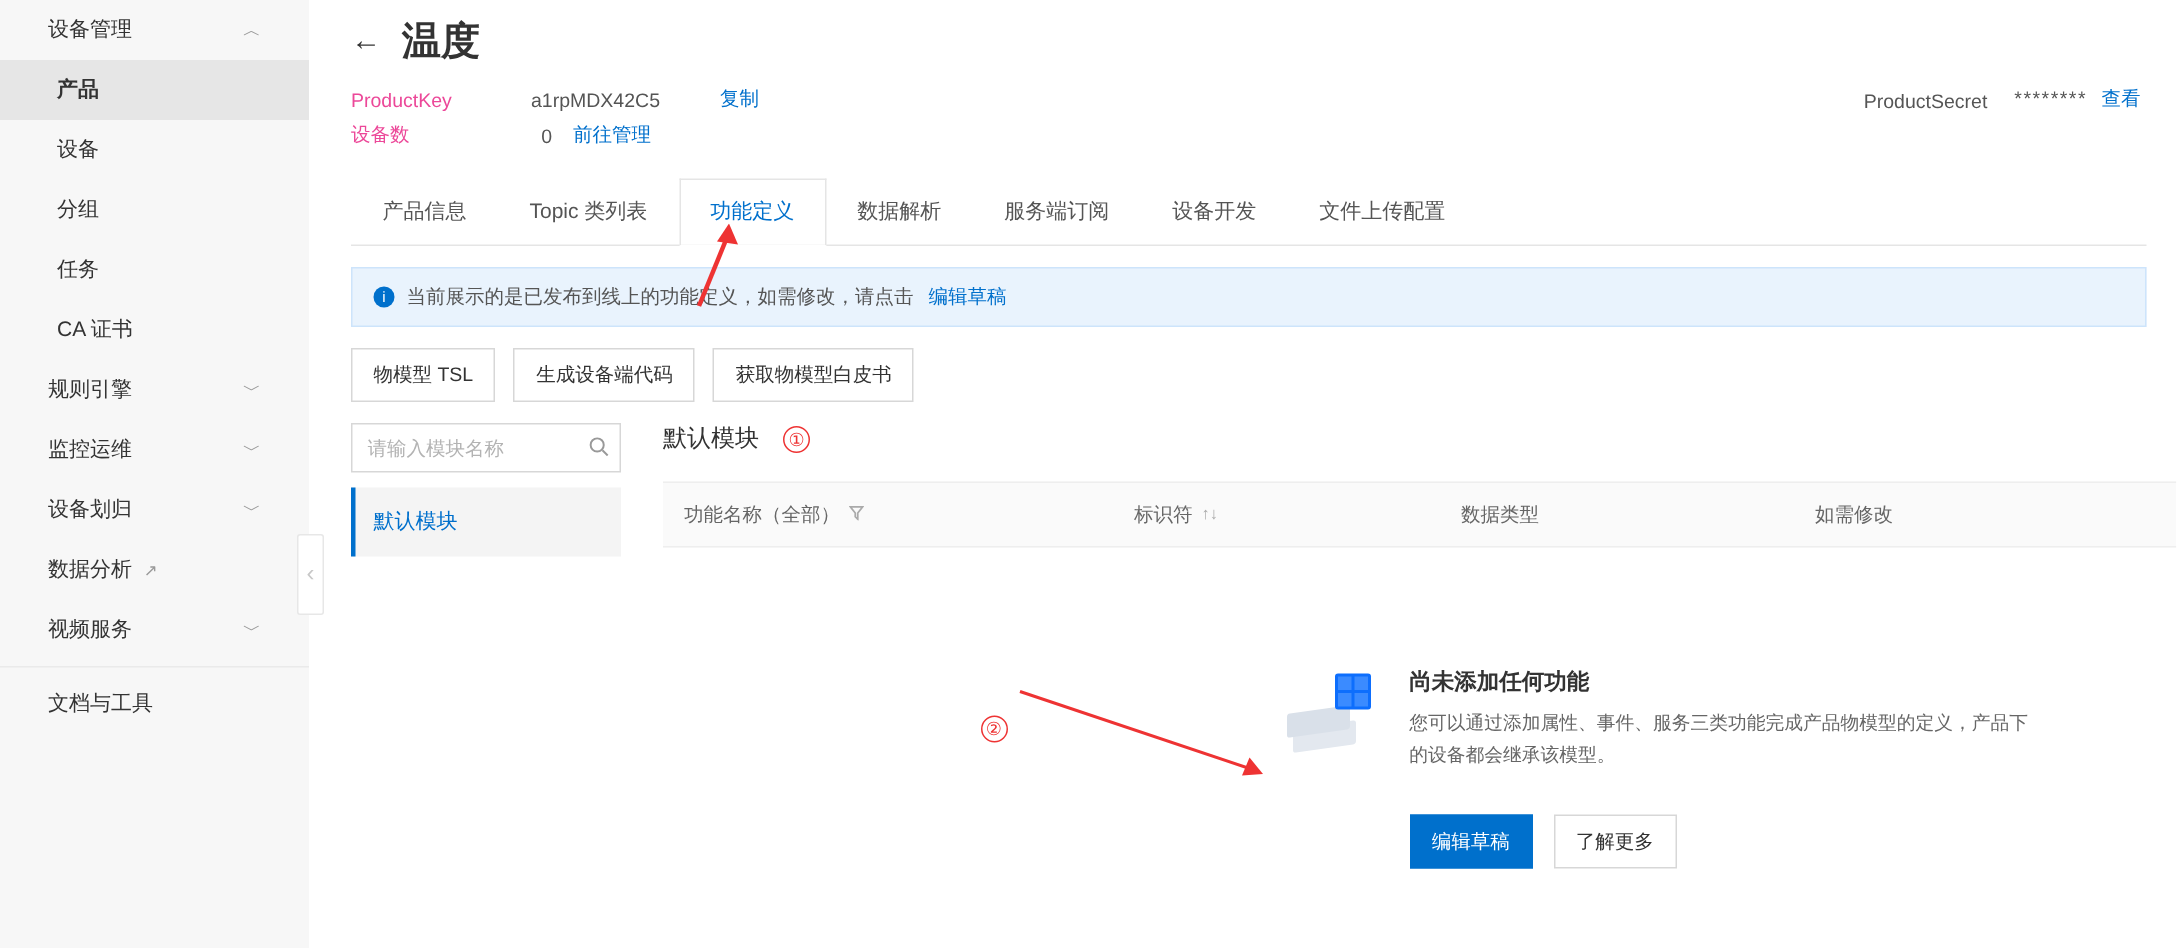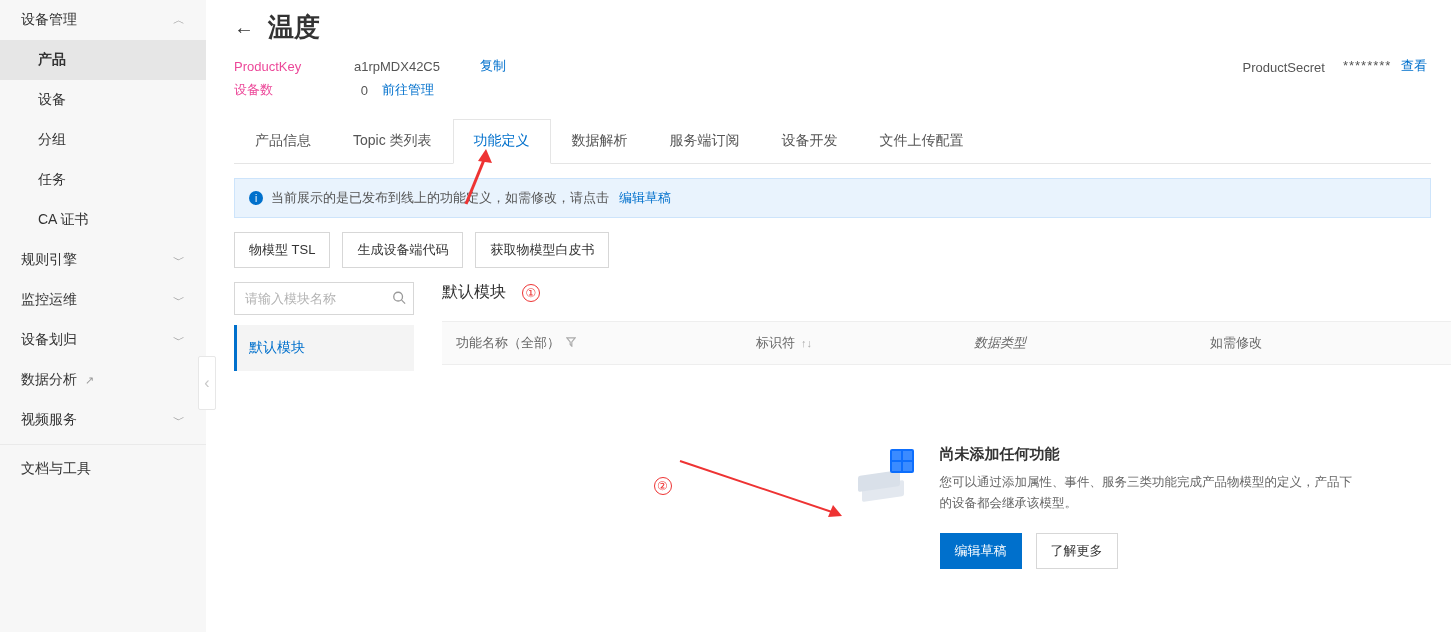--- a/index.html
+++ b/index.html
@@ -19,21 +19,21 @@
     width: 206px;
     background: #f7f7f7;
     height: 100%;
     flex-shrink: 0;
     padding-top: 0;
     color:#333;
   }
   .side-group { }
   .side-group-header {
     display: flex; align-items: center; justify-content: space-between;
-    padding: 11px 21px;
+    padding: 11px 32px;
     font-size: 14px;
     cursor: pointer;
     color:#333;
   }
   .side-group-header .chev { color:#9a9a9a; font-size: 12px; }
   .sidechildren { }
   .side-item {
     padding: 11px 12px 11px 38px;
     font-size: 14px;
     cursor: pointer;
@@ -131,42 +131,42 @@
   .section-title { font-size:16px; font-weight:500; }
   .anno-circle { width:18px;height:18px;border:1.5px solid #e33; border-radius:50%; color:#e33; font-size:12px; display:inline-flex;align-items:center;justify-content:center;}
   .table-head {
     display:flex; border-top:1px solid #eee; border-bottom:1px solid #eee;
     background:#fafafa; font-size:13px; color:#666;
   }
   .th { padding:12px 14px; display:flex; align-items:center; gap:6px; white-space:nowrap;}
   .th1 { width:190px; }
   .th2 { width:300px; }
   .th3 { width:218px; }
-  .th4 { width:236px;font-style:italic; }
+  .th4 { width:236px; }
   .th5 { flex:1; min-width:50px; }
   .mini-icon { color:#aaa; font-size:11px; }
   .empty-state {
     margin-top:80px;
     display:flex; gap:26px;
     align-self:center;
     max-width:700px;
     transform: translateX(160px);
     position:relative;
   }
   .empty-illus {
     width:60px;height:60px;
     position:relative;
   }
   .stack { position:absolute; width:42px;height:16px; background:#d9e0e9; transform:skewY(-8deg); border-radius:2px;}
   .stack.s1 { top:28px; left:4px; }
   .stack.s2 { top:38px; left:8px; background:#e3e8ef; }
   .cube { position:absolute; width:24px;height:24px; background:#0d6efd; right:0; top:4px; display:grid; grid-template-columns:1fr 1fr; grid-template-rows:1fr 1fr; gap:2px; padding:2px; border-radius:2px;}
   .cube div { background:#3b8bff; }
   .empty-text h3 { font-size:15px; font-weight:600; margin-bottom:8px; }
-  .empty-text p { font-size:12.5px; color:#666; line-height:1.7; max-width:420px; margin-bottom:18px; }
+  .empty-text p { font-size:12.5px; color:#666; line-height:1.7; max-width:420px; margin-bottom:28px; }
   .empty-actions { display:flex; gap:14px; }
 
   
   .anno2 {
     position:absolute;
     left:-200px; top:6px;
     color:#e33; display:flex; align-items:center; gap:8px;
   }
   .tab-arrow {
     position:absolute; pointer-events:none;

